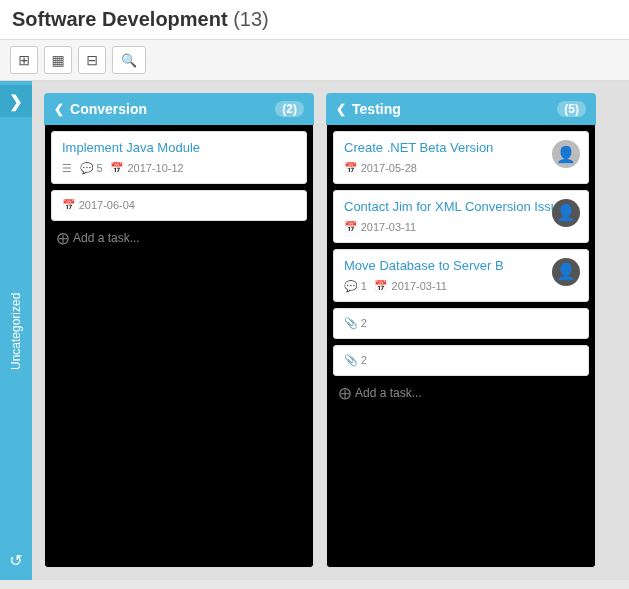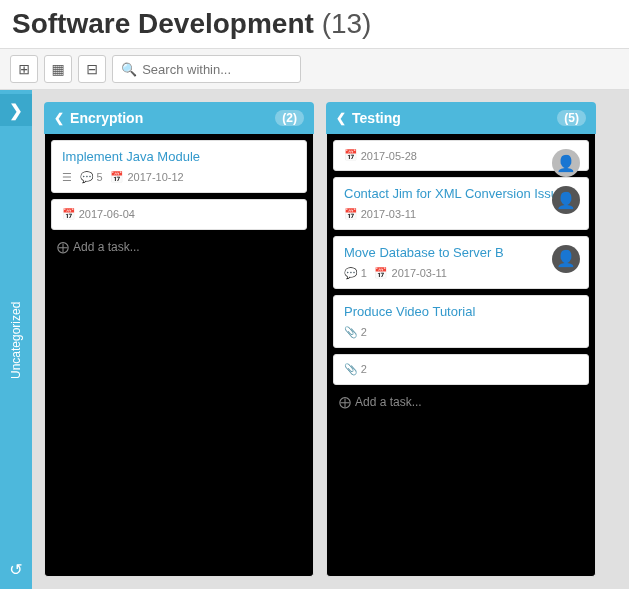--- a/index.html
+++ b/index.html
@@ -15,21 +15,21 @@
     
     .header {
       background: #fff;
       padding: 8px 12px;
       display: flex;
       align-items: center;
       gap: 10px;
       border-bottom: 1px solid #ddd;
     }
     .page-title {
-      font-size: 28px;
+      font-size: 20px;
       font-weight: bold;
       color: #333;
       flex: 1;
     }
     .page-title .count {
       color: #555;
       font-weight: normal;
     }
 
     
@@ -246,21 +246,20 @@
     <span>⊞</span>
   </button>
   <button class="view-btn">
     <span>▦</span>
   </button>
   <button class="view-btn">
     <span>⊟</span>
   </button>
   <div class="search-box">
     <span class="search-icon-char">🔍</span>
-    <input class="search-input" type="text" placeholder="Search within..." style="">
   </div>
 </div>
 
 <div class="main-layout">
 
   <div class="sidebar">
     <button class="sidebar-toggle">
       <span>❯</span>
     </button>
     <div class="sidebar-label">Uncategorized</div>
@@ -268,21 +267,21 @@
       <span>↺</span>
     </button>
   </div>
 
   <div class="kanban-area">
 
   <div class="kanban-column">
         <div class="column-header">
     <div class="header-left">
       <span class="chevron-left">❮</span>
-      <span>Encryption</span>
+      <span>Conversion</span>
     </div>
     <span class="column-count">(2)</span>
   </div>
         <div class="column-body">
           <div class="task-card">
       <div class="task-title">Implement Java Module</div>
       <div class="task-meta">
               <span class="meta-item">
         <span class="meta-icon">☰</span>
       </span>
@@ -315,20 +314,21 @@
       <div class="kanban-column">
         <div class="column-header">
     <div class="header-left">
       <span class="chevron-left">❮</span>
       <span>Testing</span>
     </div>
     <span class="column-count">(5)</span>
   </div>
         <div class="column-body">
           <div class="task-card">
+      <div class="task-title">Create .NET Beta Version</div>
       <div class="task-meta">
               <span class="meta-item">
         <span class="meta-icon">📅</span>
         <span>2017-05-28</span>
       </span>
             </div>
       <div class="task-avatar">👤</div>
     </div>
           <div class="task-card">
       <div class="task-title">Contact Jim for XML Conversion Issue</div>
@@ -348,21 +348,20 @@
         <span>1</span>
       </span>
               <span class="meta-item">
         <span class="meta-icon">📅</span>
         <span>2017-03-11</span>
       </span>
             </div>
       <div class="task-avatar dark">👤</div>
     </div>
           <div class="task-card">
-      <div class="task-title">Produce Video Tutorial</div>
       <div class="task-meta">
               <span class="meta-item">
         <span class="meta-icon">📎</span>
         <span>2</span>
       </span>
             </div>
 
     </div>
           <div class="task-card">
       <div class="task-meta">

